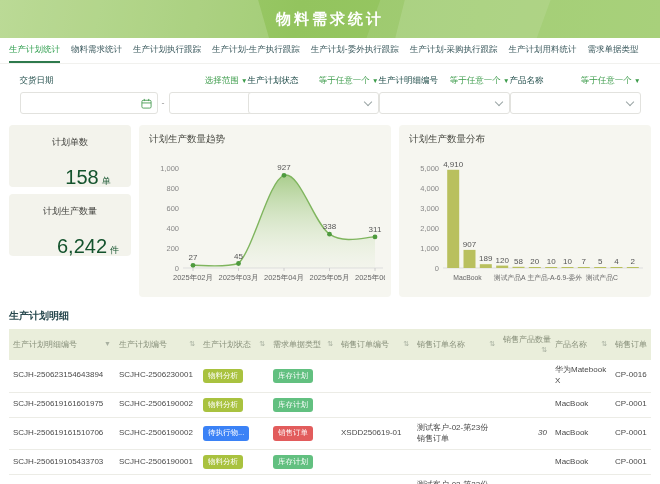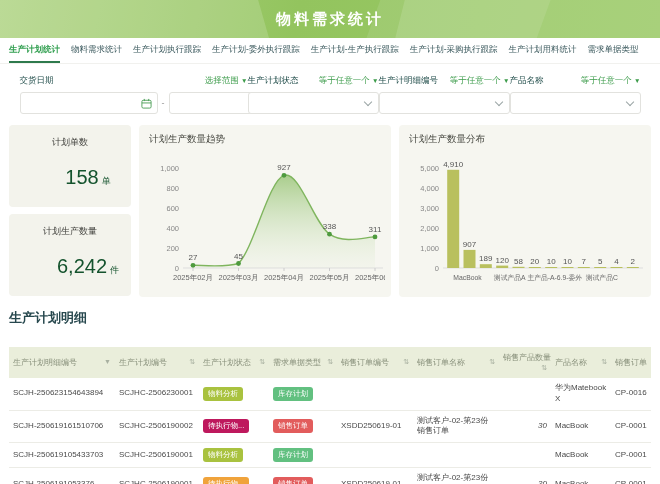--- a/index.html
+++ b/index.html
@@ -9,55 +9,55 @@
   
   .banner{height:38px;background:linear-gradient(100deg,#aed382,#93c45e 45%,#9bca68);position:relative;overflow:hidden;display:flex;align-items:center;justify-content:center;}
   .deco1{position:absolute;left:-60px;top:-46px;width:320px;height:150px;background:rgba(255,255,255,0.16);transform:rotate(-16deg);}
   .deco2{position:absolute;right:-80px;top:-30px;width:340px;height:140px;background:rgba(255,255,255,0.13);transform:rotate(14deg);}
   .deco3{position:absolute;right:120px;top:-60px;width:160px;height:150px;background:rgba(255,255,255,0.10);transform:rotate(20deg);}
   .banner-title{color:#fff;font-size:15px;font-weight:bold;letter-spacing:3px;position:relative;z-index:2;}
 
   
   .tabs{display:flex;align-items:stretch;gap:11px;padding:0 9px;background:#fff;border-bottom:1px solid #f1f1ee;height:25px;overflow:hidden;}
   .tab{font-size:8.5px;color:#3c5a5e;display:flex;align-items:center;cursor:pointer;white-space:nowrap;border-bottom:2px solid transparent;}
-  .tab.active{color:#2f9e4e;font-weight:bold;border-bottom-color:#2e7a4d;}
+  .tab.active{color:#2f9e4e;font-weight:normal;border-bottom-color:#2e7a4d;}
 
   
   .filters{display:flex;justify-content:center;padding:11px 9px 8px;}
   .filter-head{display:flex;justify-content:space-between;align-items:center;font-size:8.5px;color:#1d4a47;margin-bottom:5px;}
   .filter-op{color:#3d9c4b;cursor:pointer;white-space:nowrap;}
   .filter-op .arr{font-size:6.5px;}
   .f-date{width:228px;}
   .f-sel{width:131px;}
   .inputs-row{display:flex;align-items:center;gap:4px;}
   .tinput{height:22px;border:1px solid #e2e2de;border-radius:3px;background:#fff;flex:1;display:flex;align-items:center;padding:0 5px;box-sizing:border-box;}
   .tinput input{border:none;outline:none;flex:1;min-width:0;font-size:8.5px;font-family:inherit;background:transparent;}
   .cal-icon{flex:0 0 auto;display:flex;}
   .dash{color:#999;font-size:9px;}
   .selbox{height:22px;border:1px solid #e2e2de;border-radius:3px;background:#fff;display:flex;align-items:center;justify-content:flex-end;padding:0 7px;cursor:pointer;box-sizing:border-box;}
   .chev{width:5px;height:5px;border-right:1.2px solid #9aa5a5;border-bottom:1.2px solid #9aa5a5;transform:rotate(45deg);margin-top:-3px;}
 
   
   .band{display:flex;gap:8px;padding:3px 9px 0;}
   .statcol{width:122px;display:flex;flex-direction:column;gap:7px;flex:0 0 auto;}
-  .statcard{background:#f3f3ec;border-radius:4px;height:82px;box-sizing:border-box;text-align:center;padding-top:11px;}
+  .statcard{background:#f3f3ec;border-radius:4px;height:62px;box-sizing:border-box;text-align:center;padding-top:11px;}
   .stat-title{font-size:9px;color:#3e3e3a;}
   .stat-value{margin-top:17px;color:#14532d;margin-left:36px;}
   .stat-num{font-size:20px;}
   .stat-unit{font-size:9px;margin-left:3px;}
   .panel{background:#f6f6f0;border-radius:4px;height:172px;box-sizing:border-box;padding:8px 4px 0 6px;flex:1;min-width:0;}
   .panel-title{font-size:9.5px;color:#45463f;font-weight:normal;margin:0 0 2px 4px;}
   svg text{font-family:"Liberation Sans",sans-serif;}
   .ax{font-size:7.5px;fill:#888;}
   .xl{font-size:7.5px;fill:#666;}
   .xlb{font-size:6.8px;fill:#666;}
   .vl{font-size:8px;fill:#555;}
 
   
-  .section-title{font-size:13px;font-weight:bold;color:#27484e;margin:12px 9px 20px;}
+  .section-title{font-size:10px;font-weight:bold;color:#27484e;margin:12px 9px 6px;}
   table{border-collapse:collapse;table-layout:fixed;width:642px;margin:0 9px;}
   th{background:#eaeedb;color:#88907b;font-weight:normal;font-size:8px;text-align:left;padding:5px 4px;white-space:nowrap;overflow:hidden;}
   th .sic{float:right;color:#a8b0a0;font-size:7px;line-height:10px;}
   td{font-size:8px;color:#4a4a4a;padding:5px 4px;border-bottom:1px solid #ececе6;border-bottom:1px solid #ececE6;vertical-align:middle;overflow-wrap:break-word;line-height:1.35;}
   .badge{display:inline-block;color:#fff;font-size:7.5px;padding:2px 5px;border-radius:3px;white-space:nowrap;}
   .num{text-align:right;font-style:italic;}
 </style>
 </head>
 <body>
 
@@ -67,22 +67,22 @@
     <div class="deco1"></div>
     <div class="deco2"></div>
     <div class="deco3"></div>
     <div class="banner-title">物料需求统计</div>
   </div>
 
   <div class="tabs">
       <div class="tab active">生产计划统计</div>
       <div class="tab">物料需求统计</div>
       <div class="tab">生产计划执行跟踪</div>
+      <div class="tab">生产计划-生产执行跟踪</div>
       <div class="tab">生产计划-委外执行跟踪</div>
-      <div class="tab">生产计划-生产执行跟踪</div>
       <div class="tab">生产计划-采购执行跟踪</div>
       <div class="tab">生产计划用料统计</div>
       <div class="tab">需求单据类型</div>
     </div>
 
   <div class="filters">
     <div class="f-date">
       <div class="filter-head">
         <span>交货日期</span>
         <span class="filter-op"><span>选择范围</span> <span class="arr">▼</span></span>
@@ -272,23 +272,34 @@
           <td>SCJHC-2506230001</td>
           <td><span class="badge" style="background: rgb(169, 194, 63);">物料分析</span></td>
           <td><span class="badge" style="background: rgb(98, 192, 128);">库存计划</span></td>
           <td></td>
           <td></td>
           <td class="num"></td>
           <td>华为Matebook X</td>
           <td>CP-0016</td>
         </tr>
         <tr>
+          <td>SCJH-250619161601975</td>
+          <td>SCJHC-2506190002</td>
+          <td><span class="badge" style="background: rgb(169, 194, 63);">物料分析</span></td>
+          <td><span class="badge" style="background: rgb(98, 192, 128);">库存计划</span></td>
+          <td></td>
+          <td></td>
+          <td class="num"></td>
+          <td>MacBook</td>
+          <td>CP-0001</td>
+        </tr>
+        <tr>
           <td>SCJH-250619161510706</td>
           <td>SCJHC-2506190002</td>
-          <td><span class="badge" style="background: #be185d;">待执行物...</span></td>
+          <td><span class="badge" style="background: #3b82f6;">待执行物...</span></td>
           <td><span class="badge" style="background: rgb(226, 92, 92);">销售订单</span></td>
           <td>XSDD250619-01</td>
           <td>测试客户-02-第23份销售订单</td>
           <td class="num">30</td>
           <td>MacBook</td>
           <td>CP-0001</td>
         </tr>
         <tr>
           <td>SCJH-250619105433703</td>
           <td>SCJHC-2506190001</td>

